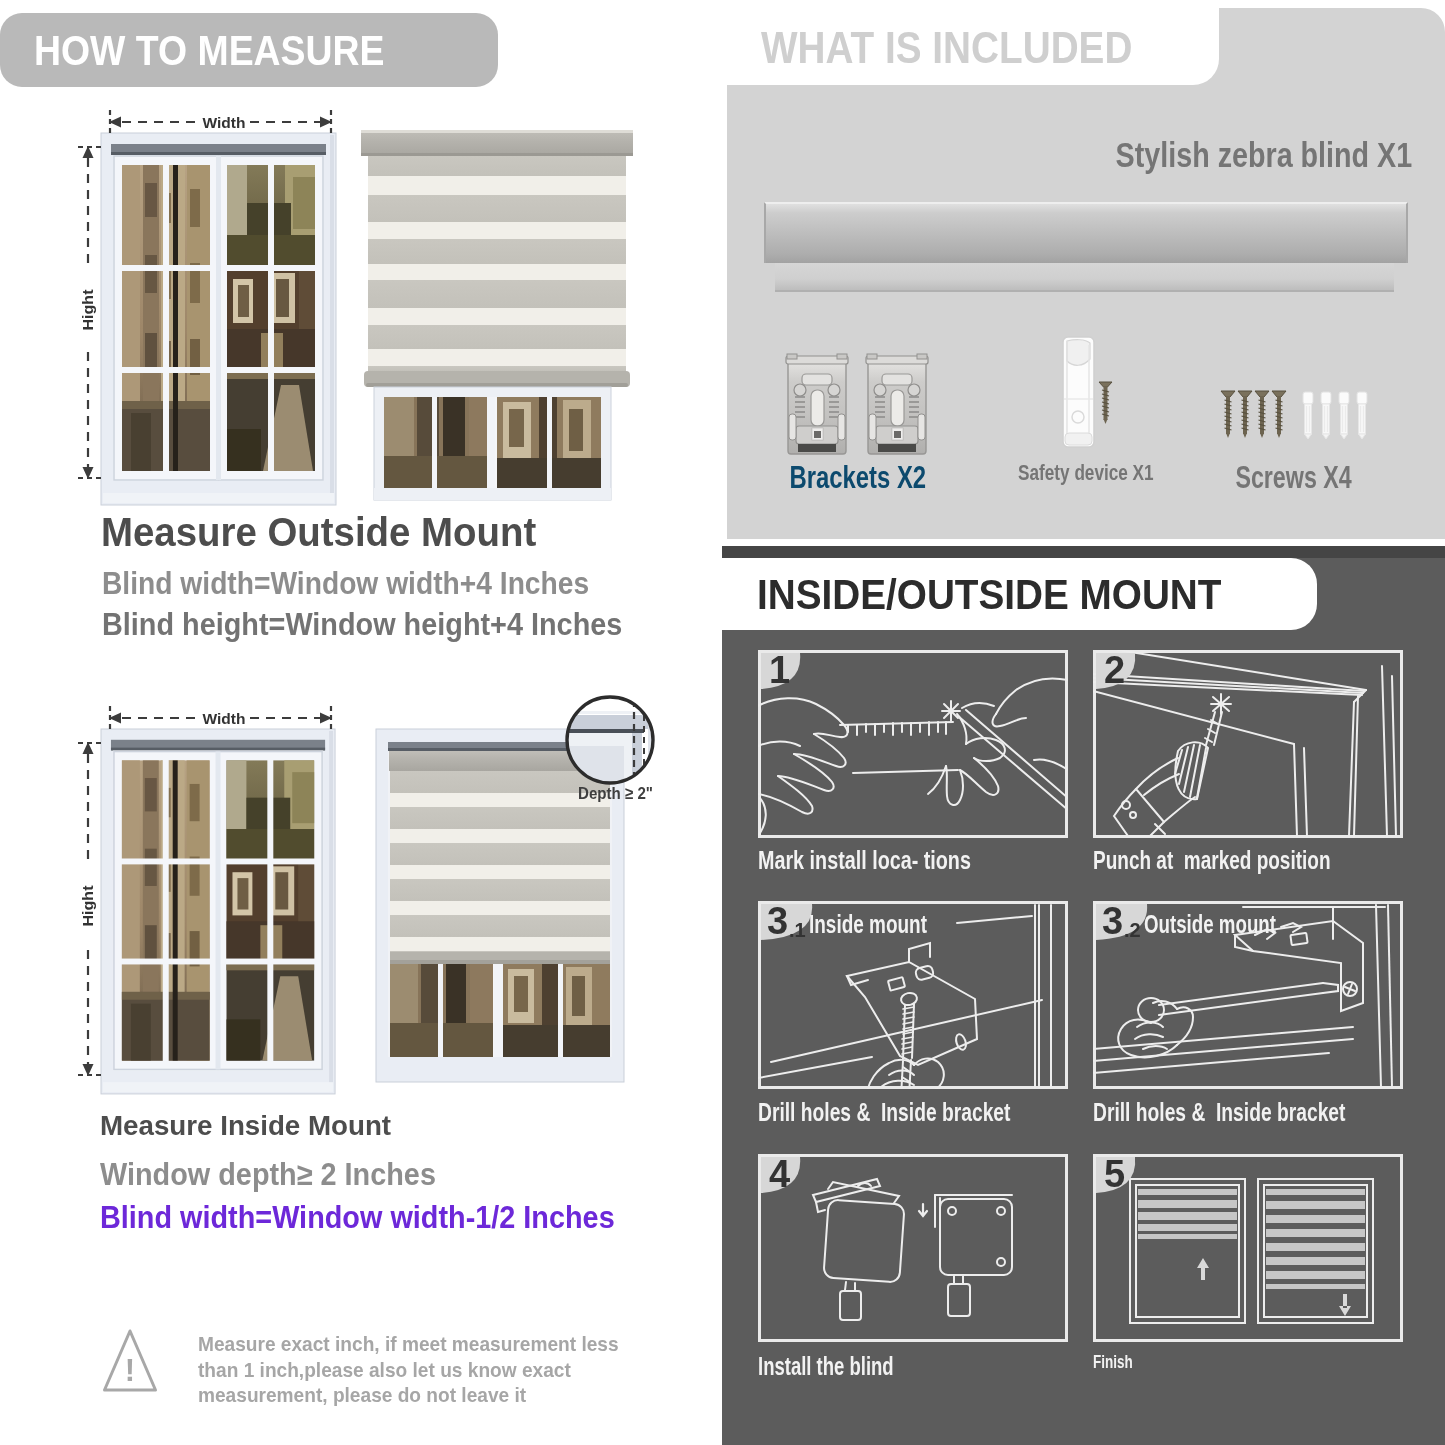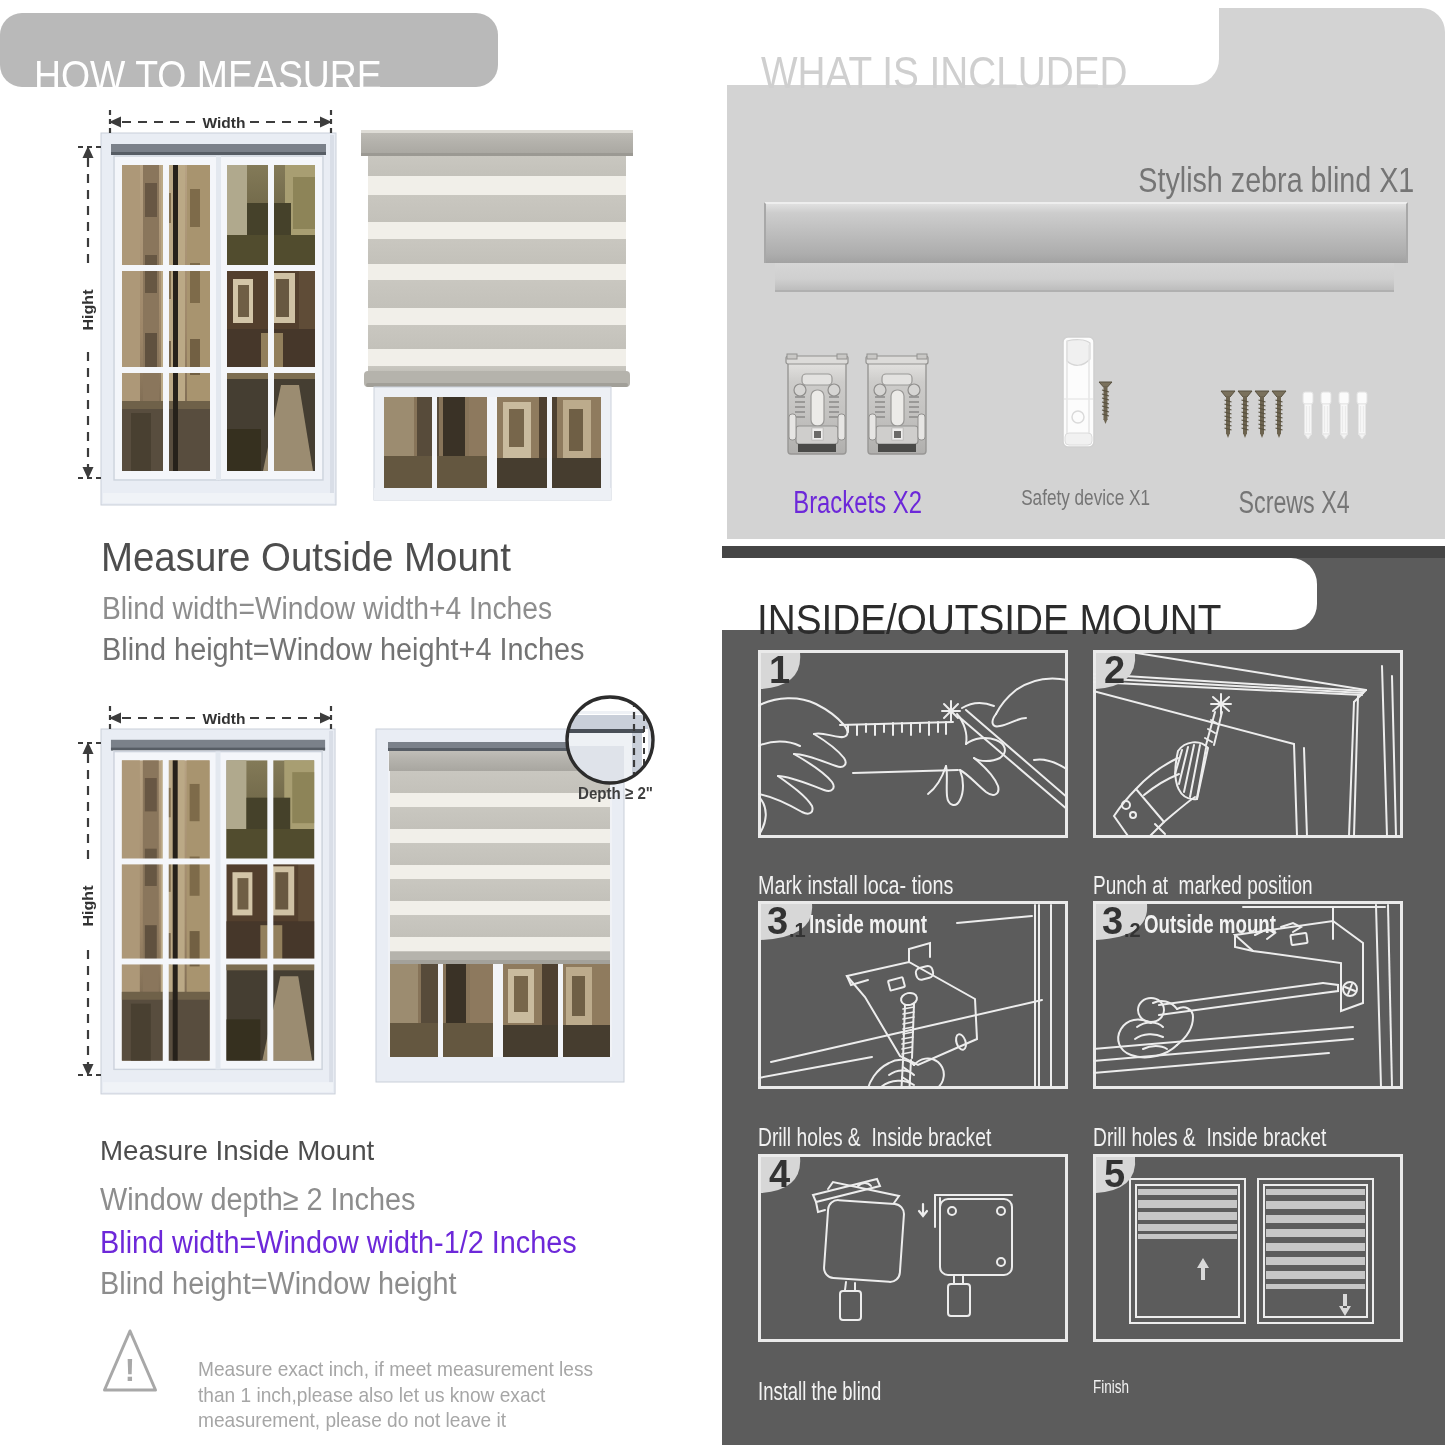--- a/index.html
+++ b/index.html
@@ -1,20 +1,20 @@
 <!DOCTYPE html>
 <html><head>
 <meta charset="utf-8">
 <style>
 html,body{margin:0;padding:0;}
 *{-webkit-font-smoothing:antialiased;}
 #page{position:relative;width:1445px;height:1445px;background:#ffffff;overflow:hidden;
   font-family:"Liberation Sans",sans-serif;}
 .abs{position:absolute;}
-.b{font-weight:normal;margin-top:25px;}
+.b{font-weight:bold;}
 .sx{transform-origin:0 50%;display:inline-block;white-space:nowrap;}
 </style>
 </head>
 <body>
 <div id="page">
 
   <div class="abs" style="left:0;top:13px;width:498px;height:74px;background:#b9b9b9;border-radius:22px;"></div>
   <div class="abs b" style="left:34px;top:13px;height:74px;line-height:74px;font-size:43px;color:#ffffff;"><span class="sx" style="transform:scaleX(0.87);">HOW TO MEASURE</span></div>
 
   <svg class="abs" style="left:0;top:0;" width="722" height="1445" viewBox="0 0 722 1445">
@@ -239,21 +239,20 @@
     <text x="130" y="1381" text-anchor="middle" font-size="31" font-weight="bold" fill="#a8a8a8">!</text>
   </svg>
 
   <div class="abs b" style="left:101px;top:510px;font-size:40px;color:#4d4d4d;"><span class="sx" style="transform:scaleX(0.96);">Measure Outside Mount</span></div>
   <div class="abs b" style="left:102px;top:566px;font-size:31px;color:#8d8d8d;"><span class="sx" style="transform:scaleX(0.91);">Blind width=Window width+4 Inches</span></div>
   <div class="abs b" style="left:102px;top:607px;font-size:31px;color:#737373;"><span class="sx" style="transform:scaleX(0.93);">Blind height=Window height+4 Inches</span></div>
 
   <div class="abs b" style="left:100px;top:1110px;font-size:28px;color:#4d4d4d;"><span class="sx" style="transform:scaleX(0.99);">Measure Inside Mount</span></div>
   <div class="abs b" style="left:100px;top:1157px;font-size:31px;color:#8d8d8d;"><span class="sx" style="transform:scaleX(0.93);">Window depth≥ 2 Inches</span></div>
   <div class="abs b" style="left:100px;top:1200px;font-size:31px;color:#6d28d9;"><span class="sx" style="transform:scaleX(0.93);">Blind width=Window width-1/2 Inches</span></div>
-  <div class="abs b" style="left:100px;top:1241px;font-size:31px;color:#8d8d8d;"><span class="sx" style="transform:scaleX(0.93);">Blind height=Window height</span></div>
 
   <div class="abs b" style="left:198px;top:1331px;font-size:21px;line-height:25.5px;color:#a6a6a6;"><span class="sx" style="transform:scaleX(0.91);">Measure exact inch, if meet measurement less<br>than 1 inch,please also let us know exact<br>measurement, please do not leave it</span></div>
 
   <div class="abs" style="left:727px;top:8px;width:718px;height:531px;background:#d3d3d3;border-top-right-radius:24px;"></div>
   <div class="abs" style="left:722px;top:0px;width:497px;height:85px;background:#ffffff;border-bottom-right-radius:26px;"></div>
   <div class="abs b" style="left:761px;top:0px;height:86px;line-height:95px;font-size:44px;color:#cfcfcf;"><span class="sx" style="transform:scaleX(0.88);">WHAT IS INCLUDED</span></div>
 
   <div class="abs b" style="left:727px;top:135px;width:718px;text-align:right;font-size:35px;color:#757575;"><span class="sx" style="transform:scaleX(0.82);transform-origin:50% 50%;">Stylish zebra blind X1</span></div>
 
   <div class="abs" style="left:764px;top:202px;width:644px;height:61px;background:linear-gradient(180deg,#e0e0e0 0%,#cdcdcd 15%,#bdbdbd 50%,#adadad 85%,#a2a2a2 100%);border-top:2px solid #eeeeee;border-left:2px solid #a8a8a8;border-right:2px solid #a8a8a8;box-sizing:border-box;"></div>
@@ -350,21 +349,21 @@
     <use href="#screwbig" transform="translate(499,68)"></use>
     <use href="#screwbig" transform="translate(516,68)"></use>
     <use href="#screwbig" transform="translate(533,68)"></use>
     <use href="#screwbig" transform="translate(550,68)"></use>
     <use href="#anchor" transform="translate(578,72)"></use>
     <use href="#anchor" transform="translate(596,72)"></use>
     <use href="#anchor" transform="translate(614,72)"></use>
     <use href="#anchor" transform="translate(632,72)"></use>
   </svg>
 
-  <div class="abs b" style="left:768px;top:460px;width:180px;text-align:center;font-size:31px;color:#6d28d9;"><span class="sx" style="transform:scaleX(0.77);transform-origin:50% 50%;">Brackets X2</span></div>
+  <div class="abs b" style="left:768px;top:460px;width:180px;text-align:center;font-size:31px;color:#0c4a6e;"><span class="sx" style="transform:scaleX(0.77);transform-origin:50% 50%;">Brackets X2</span></div>
   <div class="abs b" style="left:971px;top:460px;width:230px;text-align:center;font-size:22px;color:#757575;"><span class="sx" style="transform:scaleX(0.78);transform-origin:50% 50%;">Safety device X1</span></div>
   <div class="abs b" style="left:1204px;top:460px;width:180px;text-align:center;font-size:31px;color:#757575;"><span class="sx" style="transform:scaleX(0.75);transform-origin:50% 50%;">Screws X4</span></div>
 
   <div class="abs" style="left:722px;top:546px;width:723px;height:899px;background:#5c5c5c;"></div>
   <div class="abs" style="left:722px;top:546px;width:723px;height:12px;background:#454545;"></div>
   <div class="abs" style="left:722px;top:558px;width:595px;height:72px;background:#ffffff;border-radius:0 26px 26px 0;"></div>
   <div class="abs b" style="left:757px;top:558px;height:52px;line-height:72px;font-size:43px;color:#2c2c2c;"><span class="sx" style="transform:scaleX(0.90);">INSIDE/OUTSIDE MOUNT</span></div>
 
   <svg class="abs" style="left:758px;top:650px;" width="310" height="188" viewBox="0 0 310 188">
     <rect x="1.5" y="1.5" width="307" height="185" fill="none" stroke="#eaeaea" stroke-width="3"></rect>

